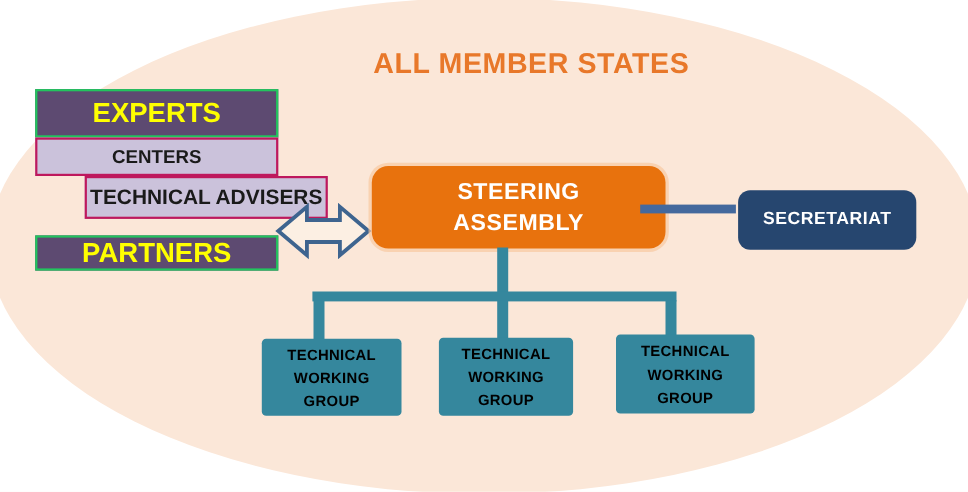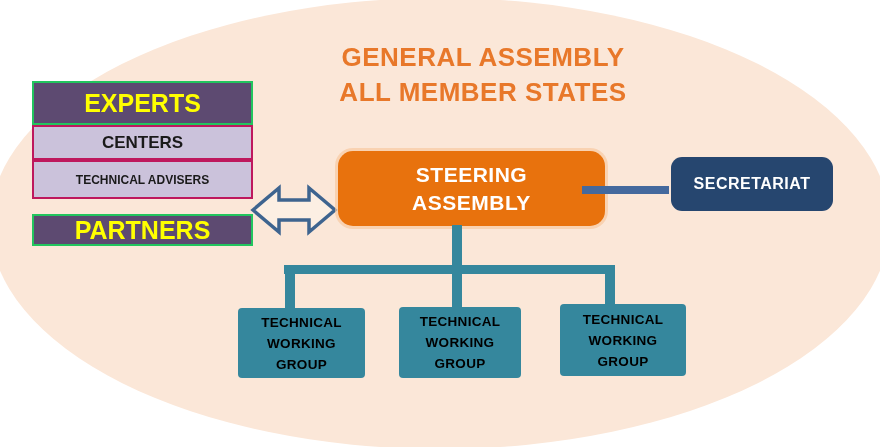--- a/index.html
+++ b/index.html
@@ -41,36 +41,36 @@
     border: 2px solid #22c55e;
     color: #FFFF00;
   }
   .box-light {
     background: #CBC2DB;
     border: 2px solid #be185d;
     color: #1a1a1a;
   }
   .experts   { top: 81px;  height: 44px; font-size: 25px; }
   .centers   { top: 125px; height: 35px; font-size: 17px; }
-  .advisers  { top: 160px; height: 39px; font-size: 12px; }
+  .advisers  { top: 160px; height: 39px; font-size: 19px; margin-left: 45px; }
   .partners  { top: 214px; height: 32px; font-size: 25px; }
 
   .steering {
     left: 338px; top: 151px; width: 267px; height: 75px;
     background: #E8720D;
     border-radius: 15px;
     box-shadow: 0 0 0 3px rgba(247, 198, 156, 0.65);
     color: #ffffff;
     display: flex; flex-direction: column; align-items: center; justify-content: center;
     font-size: 21px; line-height: 28px;
     text-align: left;
     letter-spacing: 0.5px;
   }
   .secretariat {
-    left: 671px; top: 157px; width: 162px; height: 54px;
+    left: 671px; top: 173px; width: 162px; height: 54px;
     background: #26466F;
     border-radius: 11px;
     color: #ffffff;
     display: flex; align-items: center; justify-content: center;
     font-size: 16px;
     letter-spacing: 0.5px;
   }
 
   .steel-line {
     left: 582px; top: 186px; width: 87px; height: 8px;
@@ -100,21 +100,20 @@
   .arrow-wrap { left: 250px; top: 182px; width: 88px; height: 56px; }
 </style>
 </head>
 <body>
 
 <div class="canvas">
 
   <div class="ellipse-bg abs"></div>
 
   <div class="header abs">
-    <div>GENERAL ASSEMBLY</div>
     <div>ALL MEMBER STATES</div>
   </div>
 
   <div class="stack-box box-dark experts abs">
     <span>EXPERTS</span>
   </div>
   <div class="stack-box box-light centers abs">
     <span>CENTERS</span>
   </div>
   <div class="stack-box box-light advisers abs">

